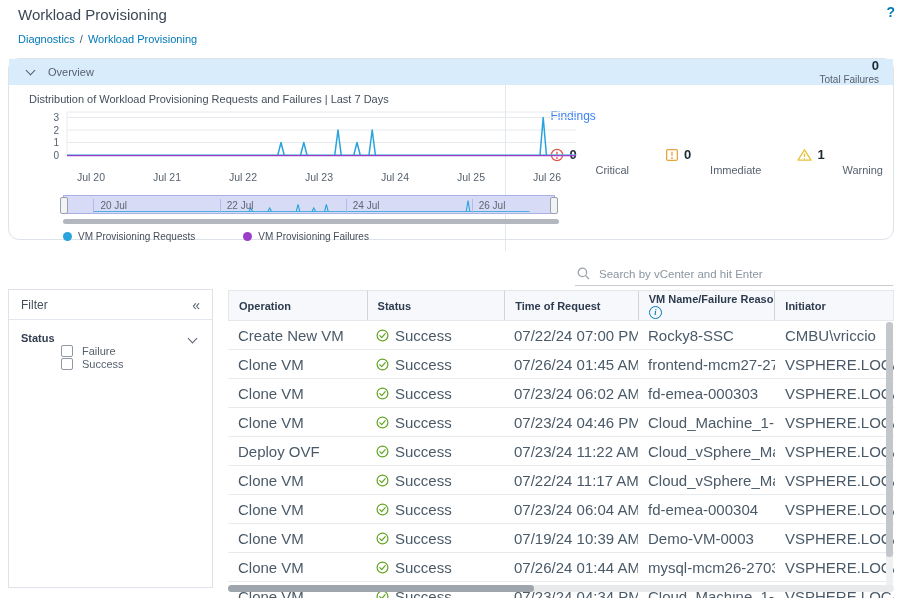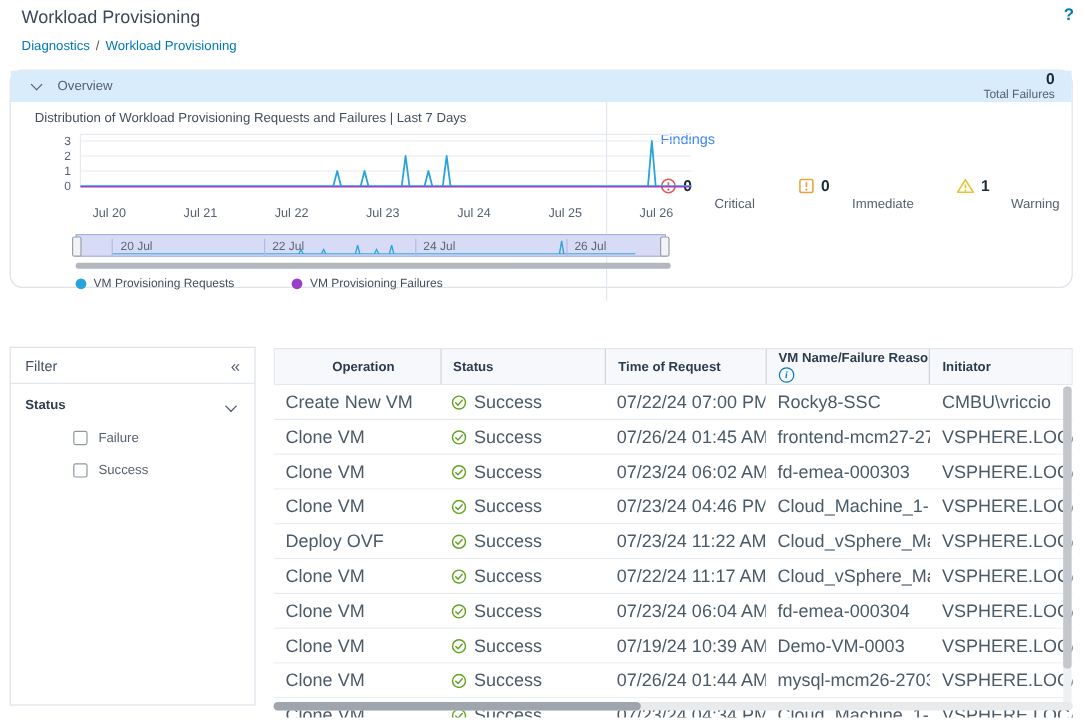--- a/index.html
+++ b/index.html
@@ -61,34 +61,34 @@
 
   
   .filter-card{position:absolute;left:8px;top:289px;width:205px;height:299px;border:1px solid #dde3e9;box-sizing:border-box;background:#fff;}
   .filter-header{height:30px;display:flex;align-items:center;justify-content:space-between;padding:0 12px;border-bottom:1px solid #e3e8ee;box-sizing:border-box;}
   .filter-title{font-size:12px;color:#454f5c;}
   .collapse-icon{color:#56616e;font-size:14px;cursor:pointer;}
   .filter-group{padding:12px 12px;}
   .group-header{display:flex;justify-content:space-between;align-items:center;cursor:pointer;}
   .group-label{font-size:11px;font-weight:bold;color:#313e4f;}
   .group-chev{margin-right:4px;}
-  .option{display:flex;align-items:center;margin:15px 0 0 10px;font-size:11px;color:#56616e;padding-left:30px;}
+  .option{display:flex;align-items:center;margin:1px 0 0 10px;font-size:11px;color:#56616e;padding-left:30px;}
   .checkbox{width:12px;height:12px;border:1px solid #8f98a3;border-radius:2px;margin-right:9px;background:#fff;box-sizing:border-box;cursor:pointer;}
 
   
   .table-card{position:absolute;left:228px;top:290px;width:666px;height:308px;overflow:hidden;background:#fff;}
   .thead{display:flex;height:31px;background:#f6f8fb;border:1px solid #e4e8ec;box-sizing:border-box;}
   .th{display:flex;flex-direction:column;justify-content:center;padding-left:10px;box-sizing:border-box;font-size:11px;font-weight:bold;color:#2d3b4e;white-space:nowrap;overflow:hidden;}
   .th + .th{border-left:1px solid #cfd4da;}
   .info-icon{display:inline-flex;align-items:center;justify-content:center;width:11px;height:11px;border:1px solid #0079b8;border-radius:50%;color:#0079b8;font-size:8px;font-style:italic;font-family:"Liberation Serif",serif;margin-top:1px;cursor:pointer;}
   .tbody{}
   .trow{display:flex;height:28px;align-items:center;border-bottom:1px solid #e8ebee;font-size:15px;color:#4a5a68;background:#fff;cursor:pointer;}
   .td{padding-left:10px;box-sizing:border-box;white-space:nowrap;overflow:hidden;}
   .status-cell{display:flex;align-items:center;gap:6px;}
-  .c0{width:138px;align-items:center;} .c1{width:138px;} .c2{width:134px;} .c3{width:137px;} .c4{width:119px;}
+  .c0{width:138px;} .c1{width:138px;} .c2{width:134px;} .c3{width:137px;} .c4{width:119px;}
 
   .vscroll-track{position:absolute;right:1px;top:32px;width:7px;height:268px;background:#eef0f2;border-radius:3px;}
   .vscroll-thumb{position:absolute;right:0;top:0;width:7px;height:235px;background:#c3c7cc;border-radius:3px;cursor:pointer;}
   .hscroll{position:absolute;left:228px;top:585px;width:666px;height:7px;background:#e8eaec;border-radius:4px;}
   .hscroll-thumb{width:46%;height:7px;background:#9fa5ac;border-radius:4px;cursor:pointer;}
 </style>
 </head>
 <body>
 
 <div class="page">
@@ -202,20 +202,27 @@
               </svg>
               <span class="count">1</span>
             </div>
             <div class="flabel">Warning</div>
           </div>
         </div>
       </div>
     </div>
   </div>
 
+  <div class="search">
+    <svg width="13" height="13" viewBox="0 0 13 13">
+      <circle cx="5.4" cy="5.4" r="4.2" fill="none" stroke="#9aa4ae" stroke-width="1.3"></circle>
+      <line x1="8.6" y1="8.6" x2="12" y2="12" stroke="#9aa4ae" stroke-width="1.3"></line>
+    </svg>
+    <input type="text" placeholder="Search by vCenter and hit Enter" style="">
+  </div>
 
   <div class="filter-card">
     <div class="filter-header">
       <span class="filter-title">Filter</span>
       <span class="collapse-icon">«</span>
     </div>
     <div class="filter-group">
       <div class="group-header">
         <span class="group-label">Status</span>
         <span class="chev group-chev"></span>

